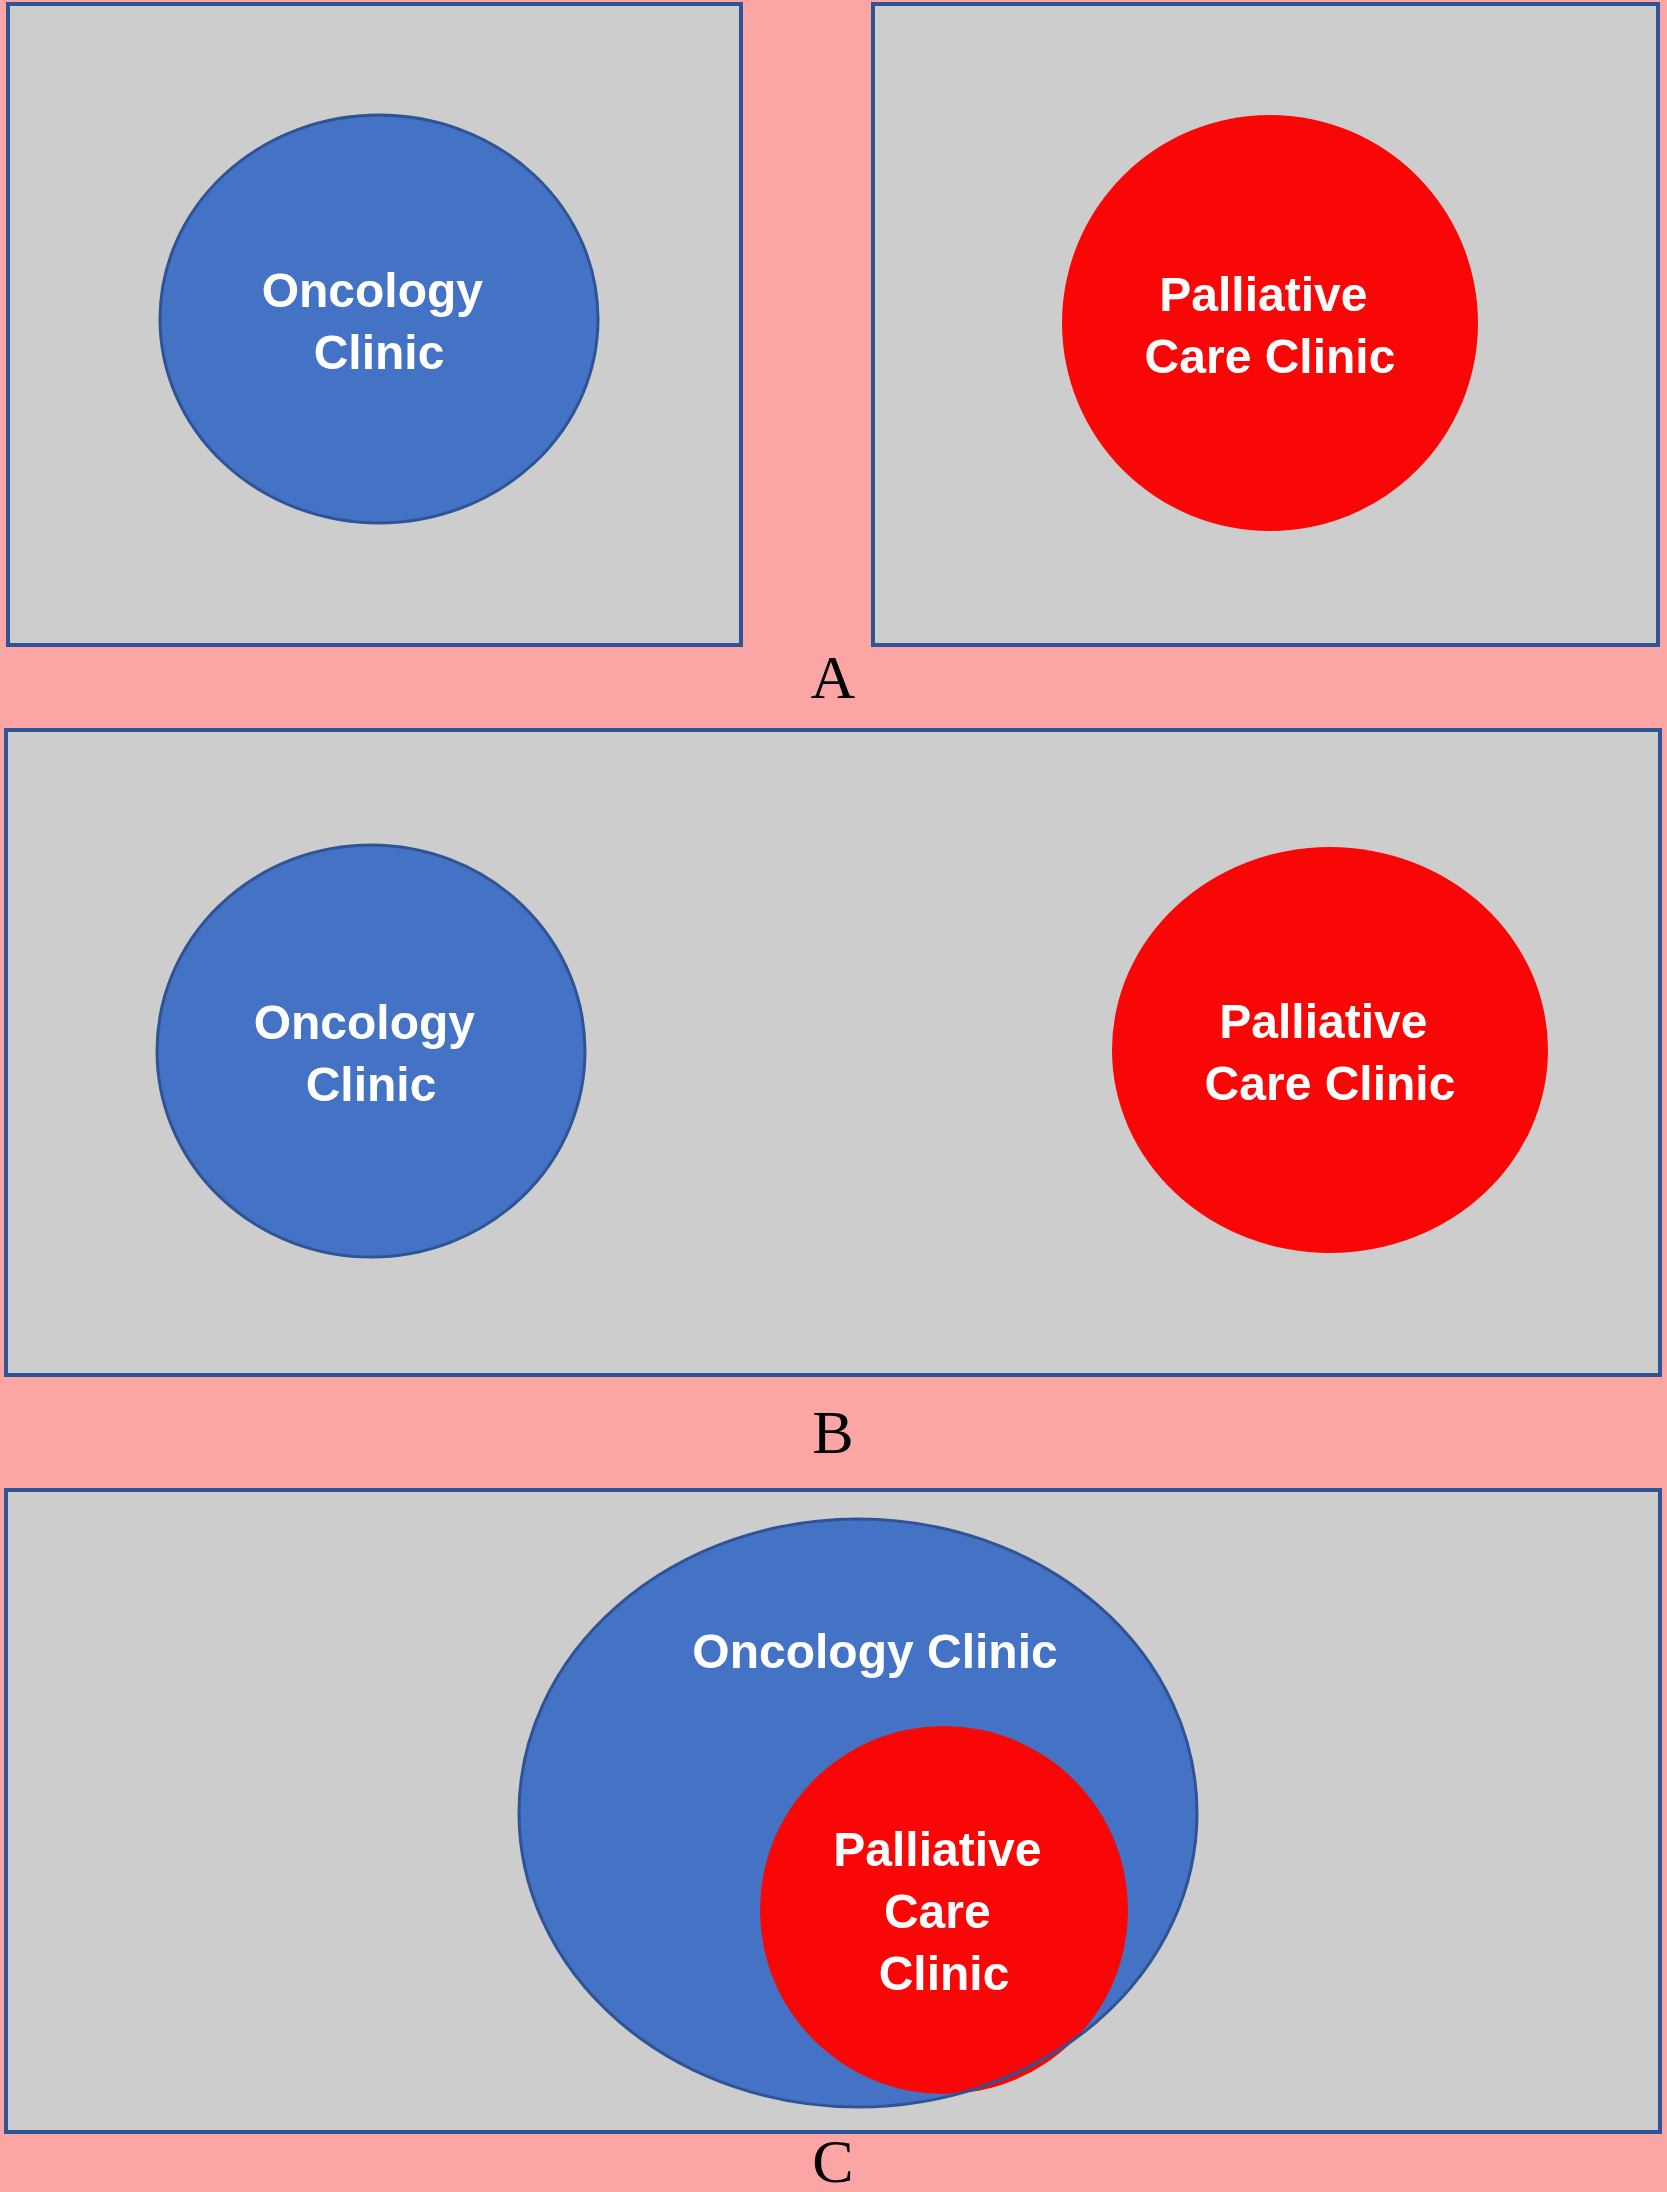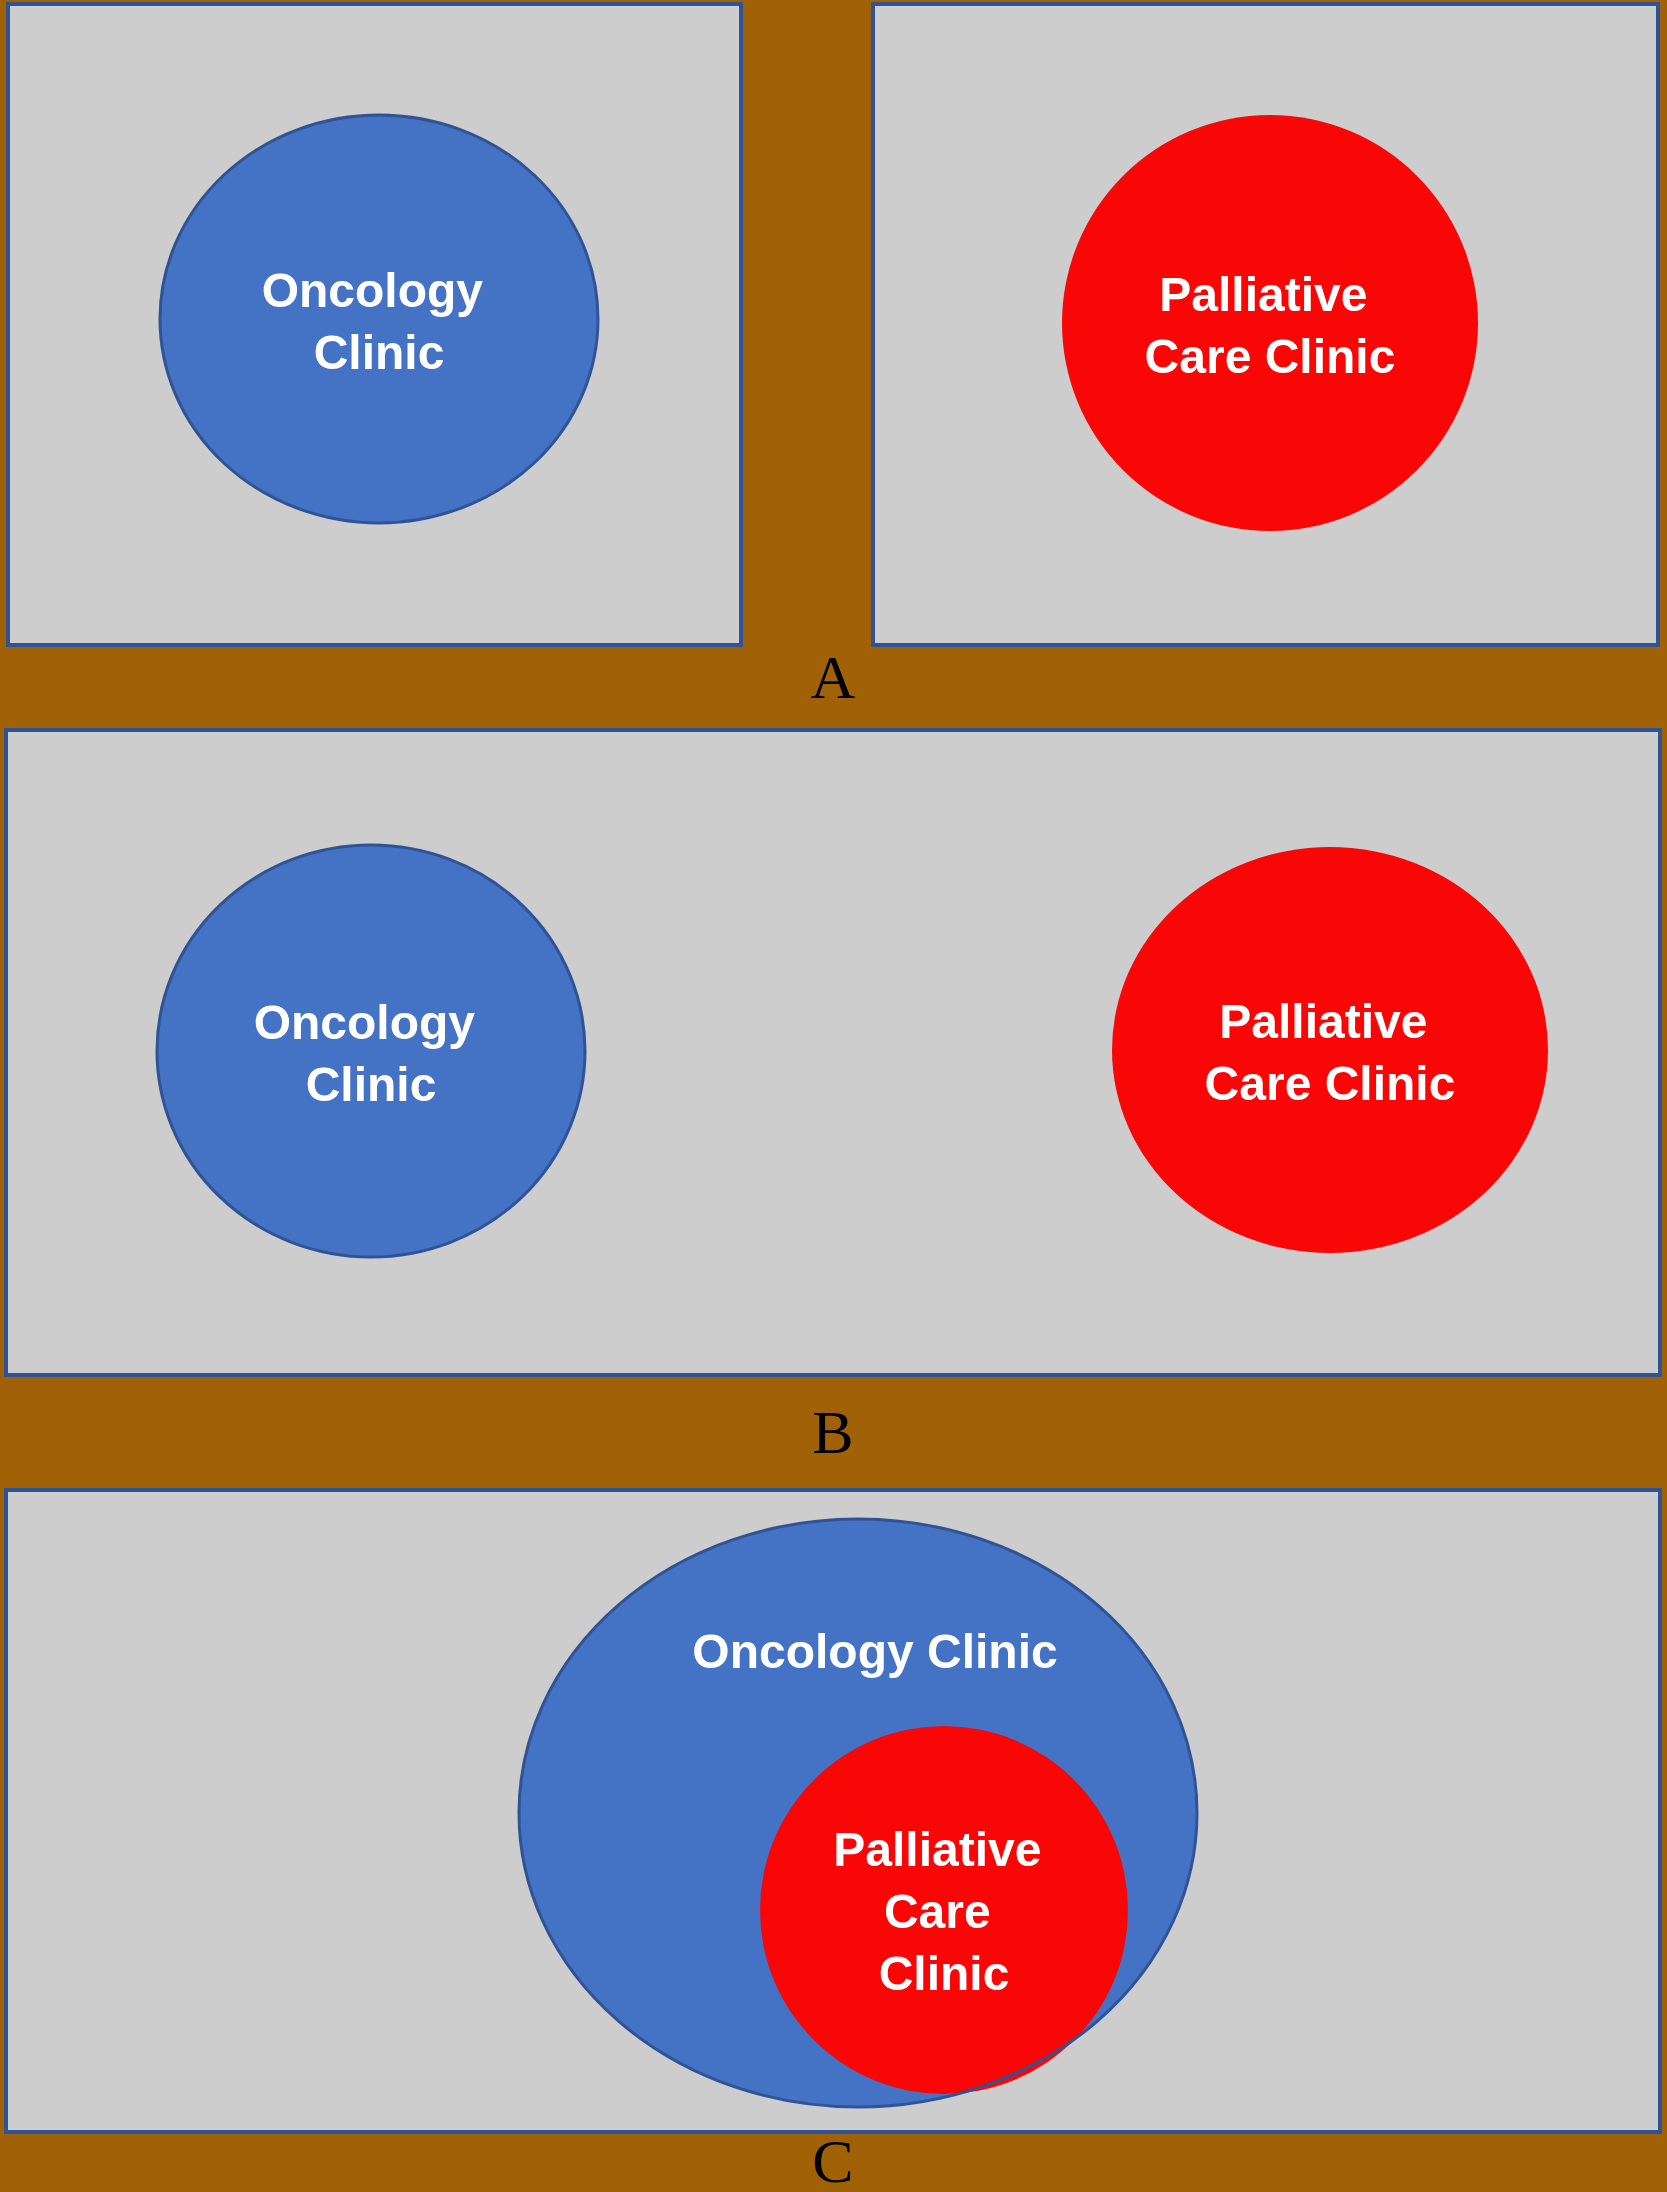--- a/index.html
+++ b/index.html
@@ -4,21 +4,21 @@
 <style>
   html, body {
     margin: 0;
     padding: 0;
     background: #ffffff;
   }
   .figure-wrap {
     width: 1667px;
     height: 2192px;
     position: relative;
-    background: #a16207;
+    background: #fca5a5;
   }
   svg { display: block; }
   .panel-box { stroke-width: 4; }
   .blue-shape { stroke-width: 3; }
   .red-shape { stroke: none; }
   .ellipse-outline-overlay { fill: none; stroke-width: 3; }
   .shape-label {
     font-family: "Liberation Sans", sans-serif;
     font-weight: bold;
     font-size: 48px;

